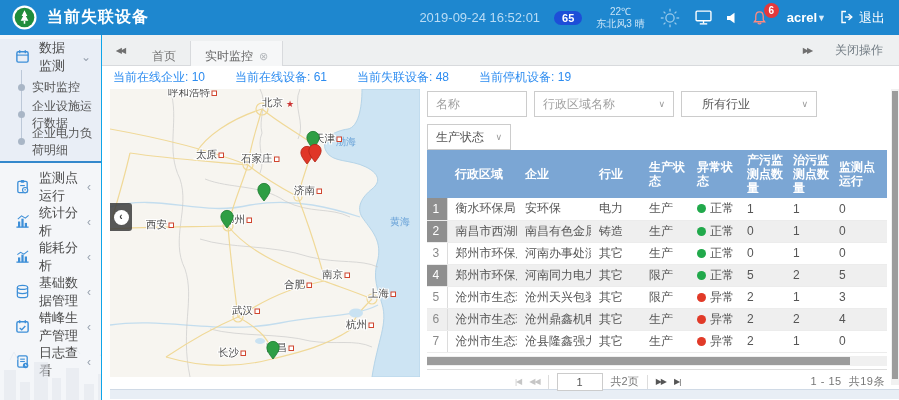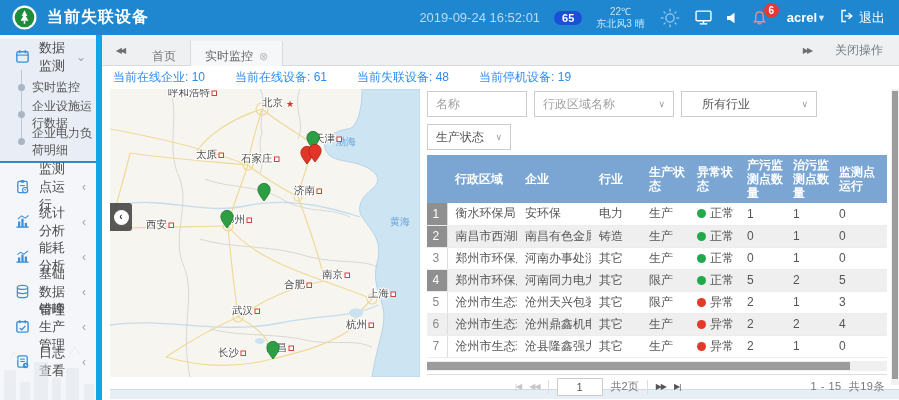--- a/index.html
+++ b/index.html
@@ -14,25 +14,25 @@
   .datetime { color:#b9dcf5; font-size:13px; }
   .aqi-badge { background:#1d4ed8; color:#fff; font-size:11px; font-weight:bold; padding:1px 8px; border-radius:9px; }
   .weather { display:flex; flex-direction:column; font-size:10px; color:#c9e4f7; line-height:12px; font-style:normal; }
   .weather span { font-style:normal;text-align:center; }
   .hicon { display:flex; align-items:center; }
   .bell { position:relative; display:flex; align-items:center; margin-right:6px; }
   .badge { position:absolute; top:-7px; right:-12px; background:#e4393c; color:#fff; width:15px; height:15px;
            border-radius:50%; font-size:10px; display:flex; align-items:center; justify-content:center; font-weight:bold;}
   .user { color:#fff; font-weight:bold; font-size:13px; display:flex; align-items:center; gap:0; cursor:pointer;}
   .caret { font-size:9px; color:#d9ecfa; }
-  .logout { color:#fff; font-size:13px; display:flex; align-items:flex-start; gap:5px; cursor:pointer; }
+  .logout { color:#fff; font-size:13px; display:flex; align-items:flex-end; gap:5px; cursor:pointer; }
 
   
   .layout { display:flex; height:365px; }
-  .sidebar { width:141px; background:#f4f6f9; border-right:6px solid #0ea5e9; position:relative; padding-top:4px; overflow:hidden; }
+  .sidebar { width:141px; background:#f4f6f9; border-right:1px solid #0ea5e9; position:relative; padding-top:4px; overflow:hidden; }
   .group.expanded { background:#e9eef6; padding-bottom:2px; }
   .nav-item { height:35px; display:flex; align-items:center; padding:0 10px 0 15px; gap:9px; font-size:13px; color:#4a4a4a; cursor:pointer; }
   .nav-icon { display:flex; width:15px; }
   .nav-chevron { margin-left:auto; color:#99a3b0; font-size:12px; }
   .sub { position:relative; padding-bottom:4px; }
   .sub::before { content:''; position:absolute; left:21px; top:-4px; bottom:14px; width:1px; background:#bcc8d8; }
   .subitem { height:27px; display:flex; align-items:center; padding-left:32px; font-size:12px; color:#555; position:relative; cursor:pointer; }
   .subitem::before { content:''; position:absolute; left:18px; width:7px; height:7px; border-radius:50%; background:#a9b6c6; }
   .blue-divider { height:2px; background:#3388cc; margin-bottom:6px; }
   .skyline { position:absolute; bottom:0; left:0; opacity:.55; }
@@ -62,21 +62,21 @@
   .star { font-size:9px; fill:#cc3333; stroke:none; }
   .pin-green { fill:#2e9e44; stroke:#1d7a30; stroke-width:1; }
   .pin-red { fill:#e03627; stroke:#b02317; stroke-width:1; }
   .map-collapse { position:absolute; left:0; top:114px; width:22px; height:28px; background:rgba(60,60,60,.85);
                   border-radius:0 3px 3px 0; display:flex; align-items:center; justify-content:center; cursor:pointer; }
   .map-collapse .circ { width:15px; height:15px; background:#fff; border-radius:50%; color:#333; font-size:10px;
                         font-weight:bold; display:flex; align-items:center; justify-content:center; line-height:1; }
 
   
   .panel { flex:1; margin-left:7px; padding-right:12px; }
-  .filters { display:flex; flex-wrap:wrap; gap:7px; padding-top:2px; margin-bottom:5px; }
+  .filters { display:flex; flex-wrap:wrap; gap:7px; padding-top:2px; }
   .f-input { width:100px; height:26px; border:1px solid #ccc; padding:0 8px; font-size:12px; color:#555; outline:none; font-family:"Liberation Sans",sans-serif;}
   .f-input::placeholder { color:#a0a0a0; }
   .f-select { height:26px; border:1px solid #ccc; background:#fff; display:flex; align-items:center; justify-content:space-between;
               padding:0 8px; font-size:12px; color:#555; cursor:pointer; }
   .f-select.ph span { color:#a0a0a0; }
   .sel-caret { color:#999; font-size:9px; font-style:normal; }
   .w157 { width:140px; } .w120 { width:136px;padding-left:20px; } .w84 { width:84px; }
 
   .table-clip { overflow:hidden; width:100%; }
   table { border-collapse:collapse; table-layout:fixed; width:460px; }

